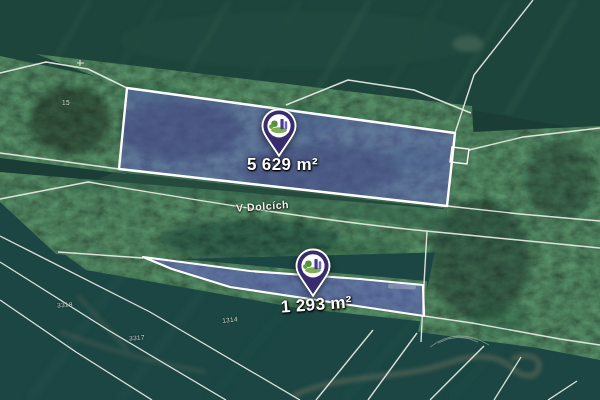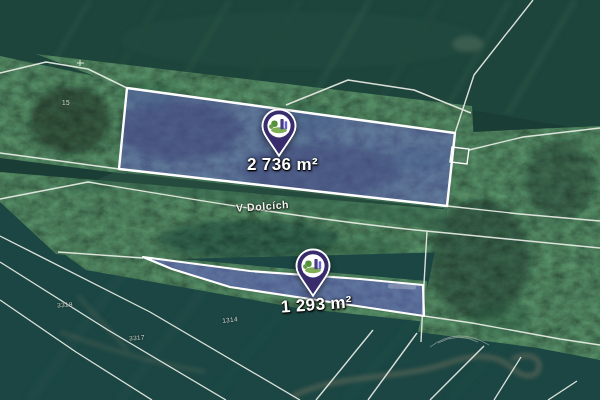--- a/index.html
+++ b/index.html
@@ -172,21 +172,21 @@
       <circle cx="20" cy="18.8" r="12.2" fill="#ffffff"></circle>
       <g>
         <ellipse cx="20" cy="23.4" rx="8.2" ry="3.2" fill="#7fae57"></ellipse>
         <circle cx="15.2" cy="16.5" r="3.4" fill="#55913d"></circle>
         <circle cx="11.9" cy="19.6" r="2.4" fill="#639c45"></circle>
         <rect x="21.5" y="11.5" width="3.4" height="11" rx="0.8" fill="#453c8c"></rect>
         <rect x="26" y="14" width="2.6" height="8.5" rx="0.8" fill="#6a60d8"></rect>
       </g>
     </svg>
   </div>
-  <div class="area-label" style="left:200px;top:155px;width:165px;">2 736 m²</div>
+  <div class="area-label" style="left:200px;top:155px;width:165px;">5 629 m²</div>
 
   <div class="pin" style="left:294px;top:248px;">
     <svg width="38" height="49.4" viewBox="0 0 40 52">
       <path d="M20 1.6 C10.1 1.6 2.6 9.4 2.6 19.1 C2.6 27.3 9.3 33.2 20 50.4 C30.7 33.2 37.4 27.3 37.4 19.1 C37.4 9.4 29.9 1.6 20 1.6 Z" stroke="#ffffff" stroke-width="2" fill="#382c6d"></path>
       <circle cx="20" cy="18.8" r="12.2" fill="#ffffff"></circle>
       <g>
         <ellipse cx="20" cy="23.4" rx="8.2" ry="3.2" fill="#7fae57"></ellipse>
         <circle cx="15.2" cy="16.5" r="3.4" fill="#55913d"></circle>
         <circle cx="11.9" cy="19.6" r="2.4" fill="#639c45"></circle>
         <rect x="21.5" y="11.5" width="3.4" height="11" rx="0.8" fill="#453c8c"></rect>

